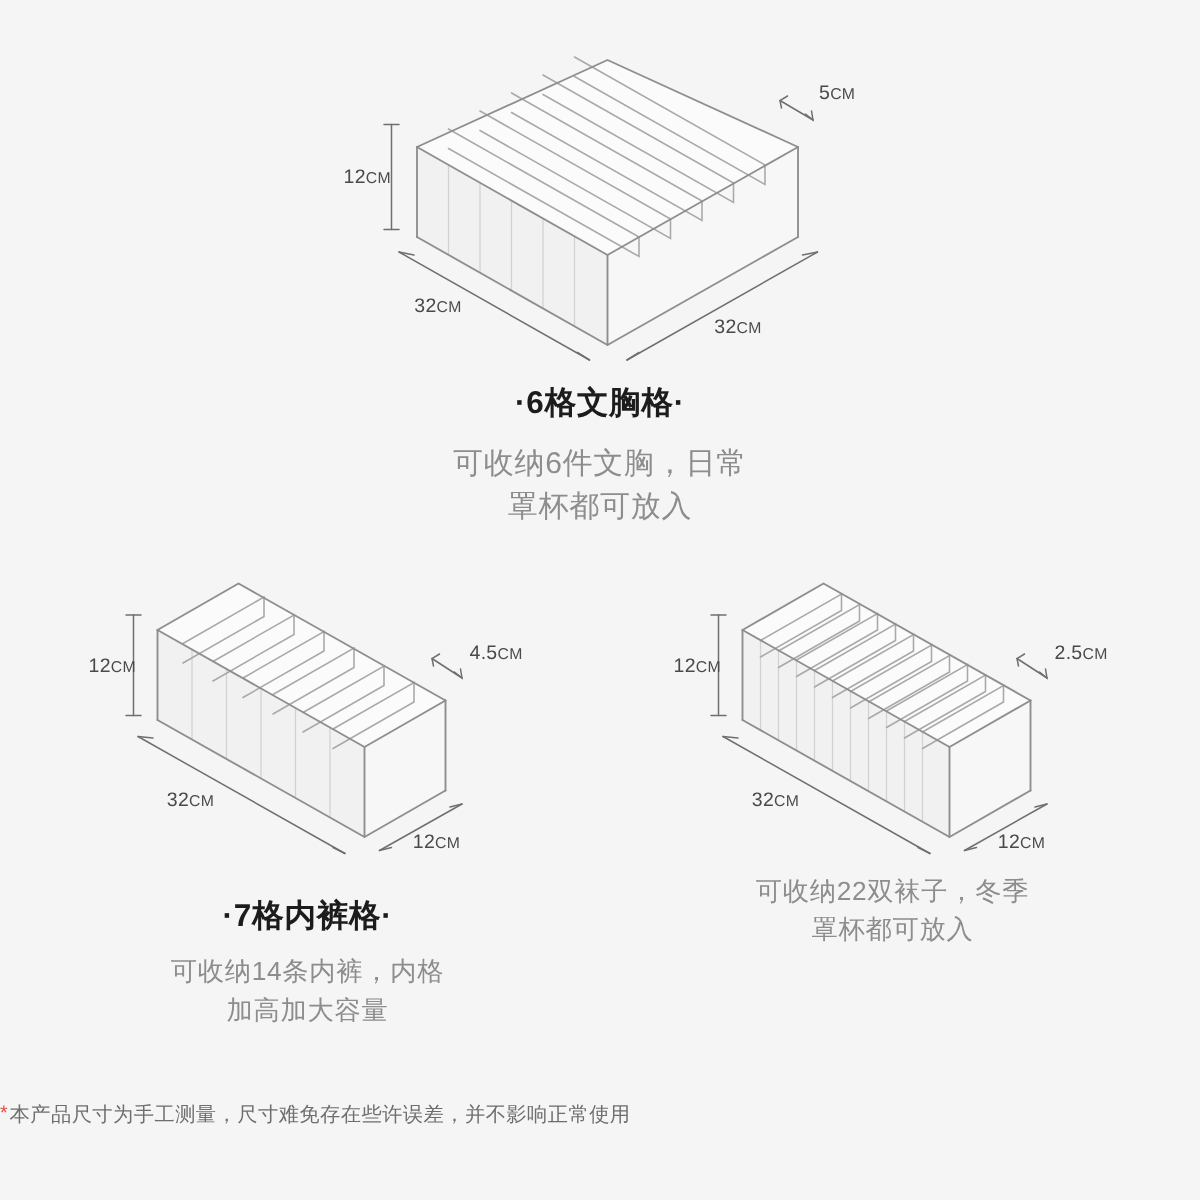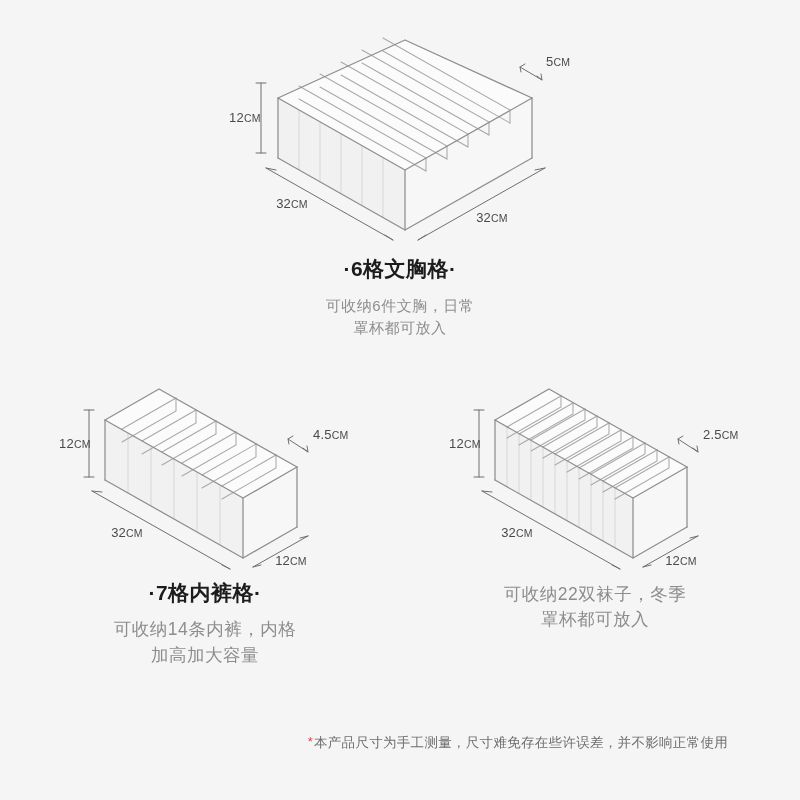--- a/index.html
+++ b/index.html
@@ -85,43 +85,43 @@
     content: "";
     position: absolute;
     left: 0;
     right: 0;
     bottom: -1px;
     height: 4px;
     background: #d6ab7c;
     z-index: -1;
   }
   .hero-caption .caption-title { margin-top: 26px; }
-  .small-caption .caption-title { margin-top: 10px; }
+  .small-caption .caption-title { margin-top: 28px; }
 
   .caption-desc {
     margin-top: 14px;
-    font-size: 15px;
+    font-size: 20px;
     line-height: 1.45;
     color: #8d8d8d;
     text-align: center;
     letter-spacing: 0.5px;
     white-space: pre-line;
   }
   .small-caption .caption-desc {
     font-size: 17.5px;
     margin-top: 12px;
   }
 
   
   .footer-note {
     position: absolute;
     left: 0;
     bottom: 48px;
     width: 728px;
-    text-align: right;
+    text-align: left;
     font-size: 13.5px;
     color: #6e6e6e;
     letter-spacing: 0.3px;
   }
   .footer-note .star {
     color: #e04a3f;
     font-size: 13px;
     vertical-align: top;
     margin-right: 1px;
   }

